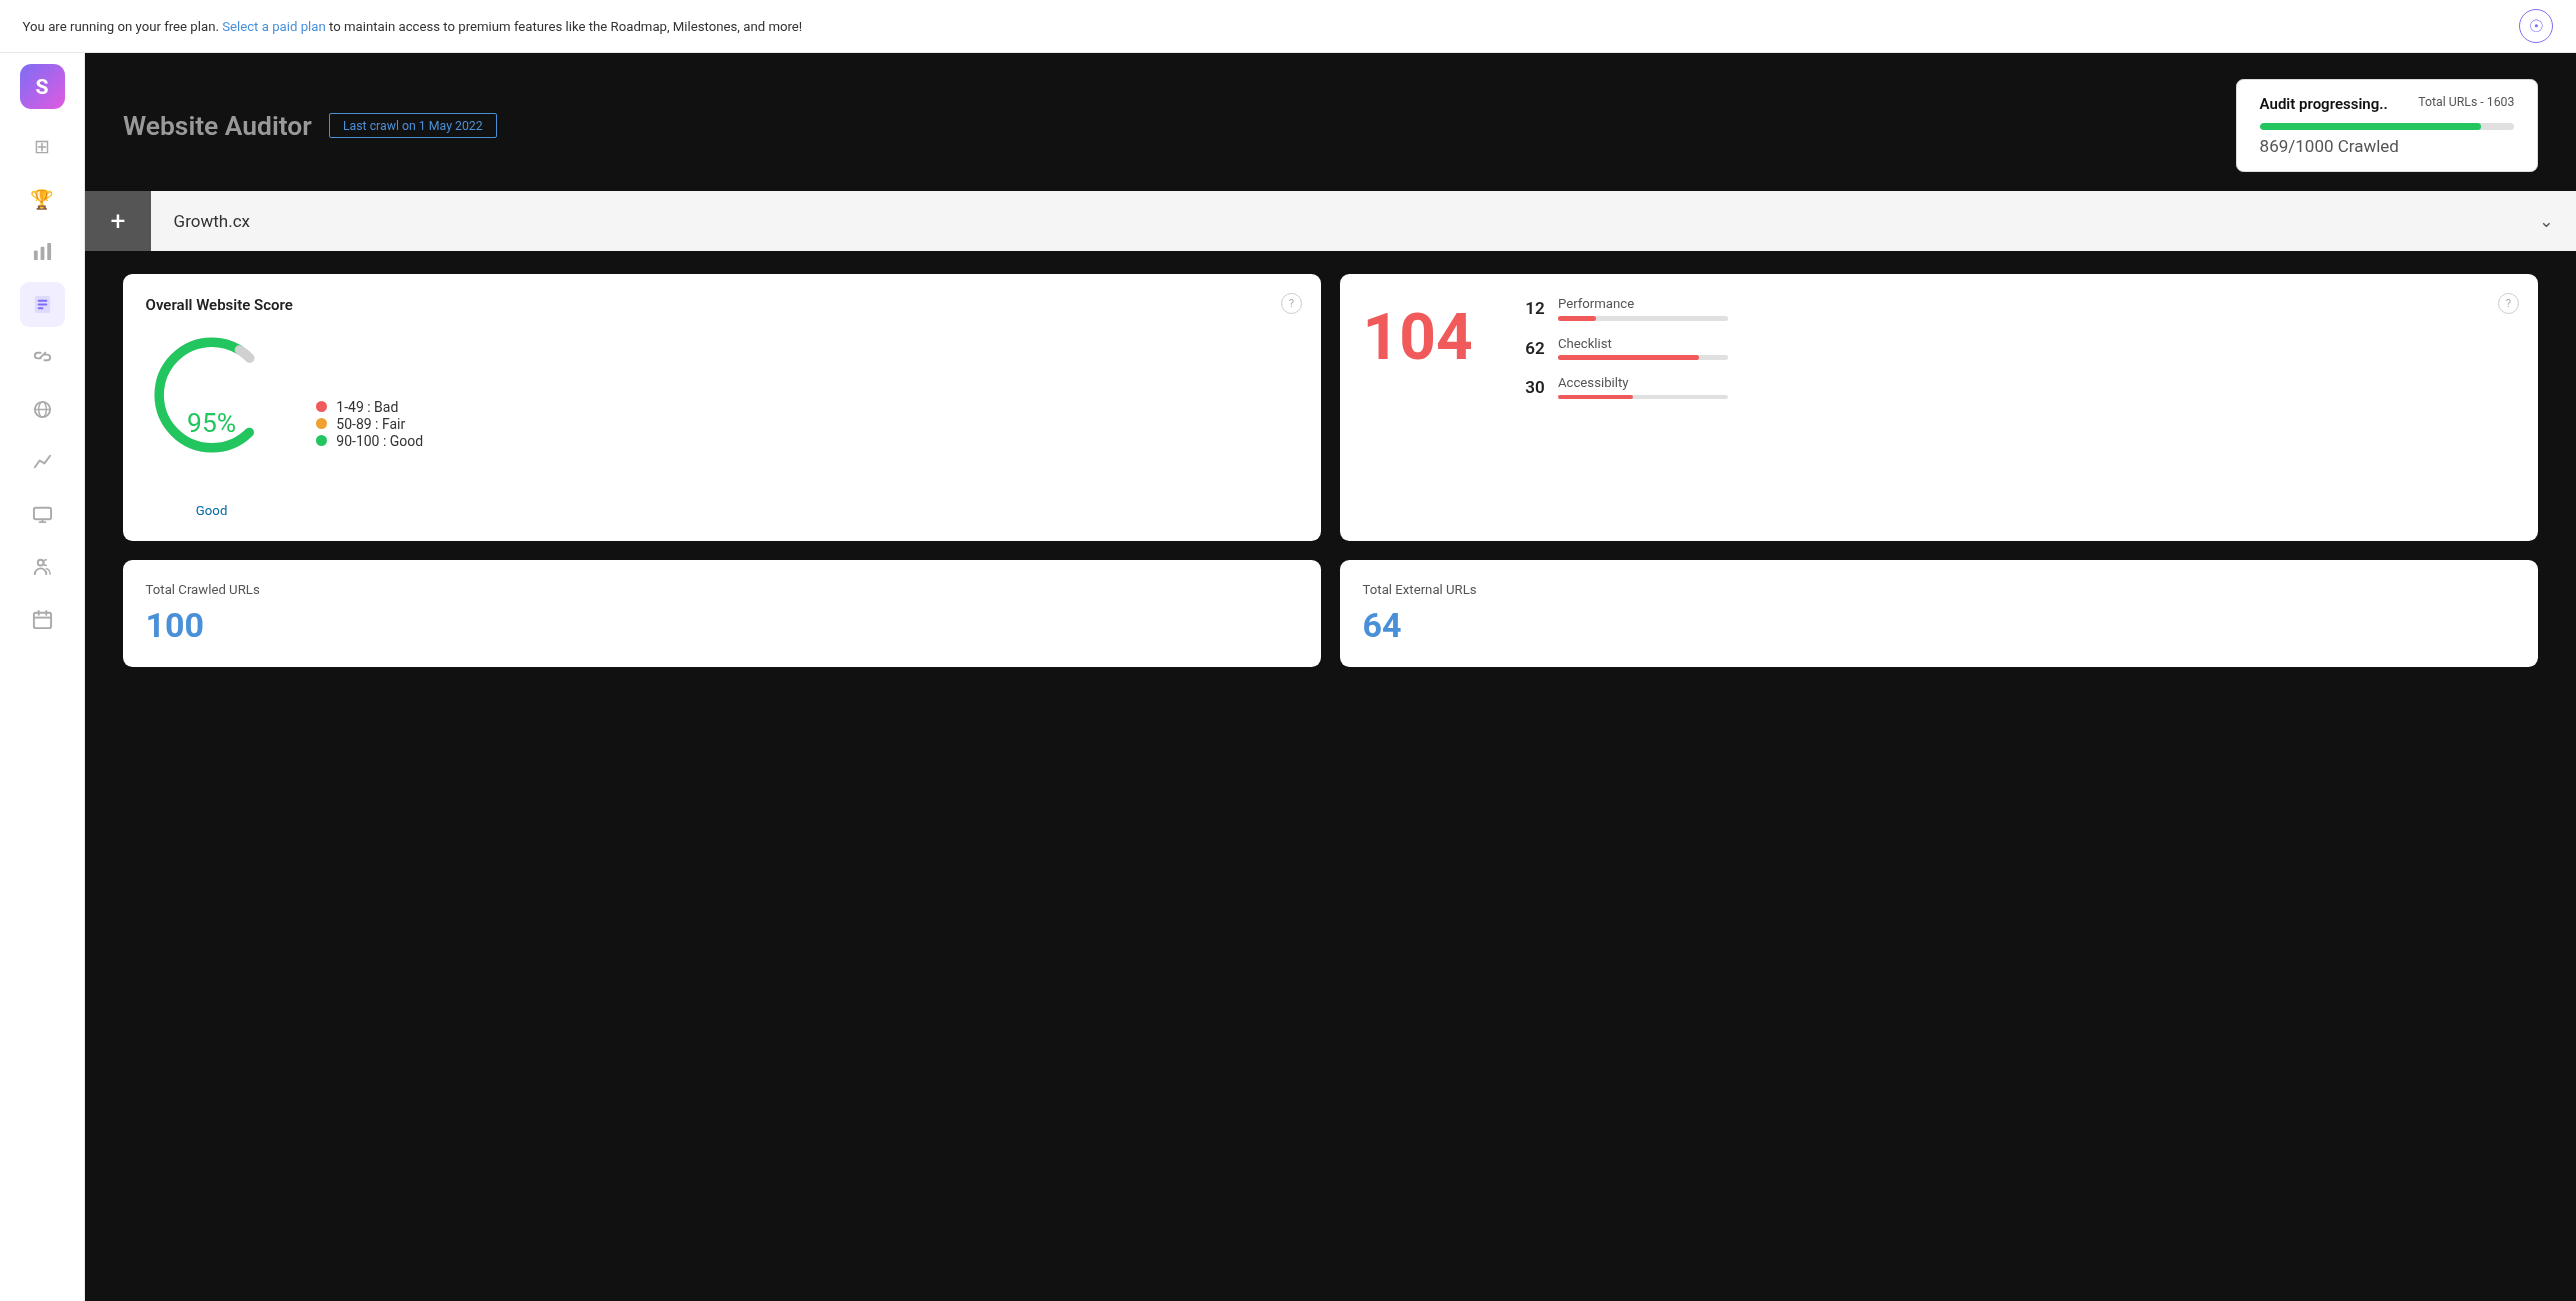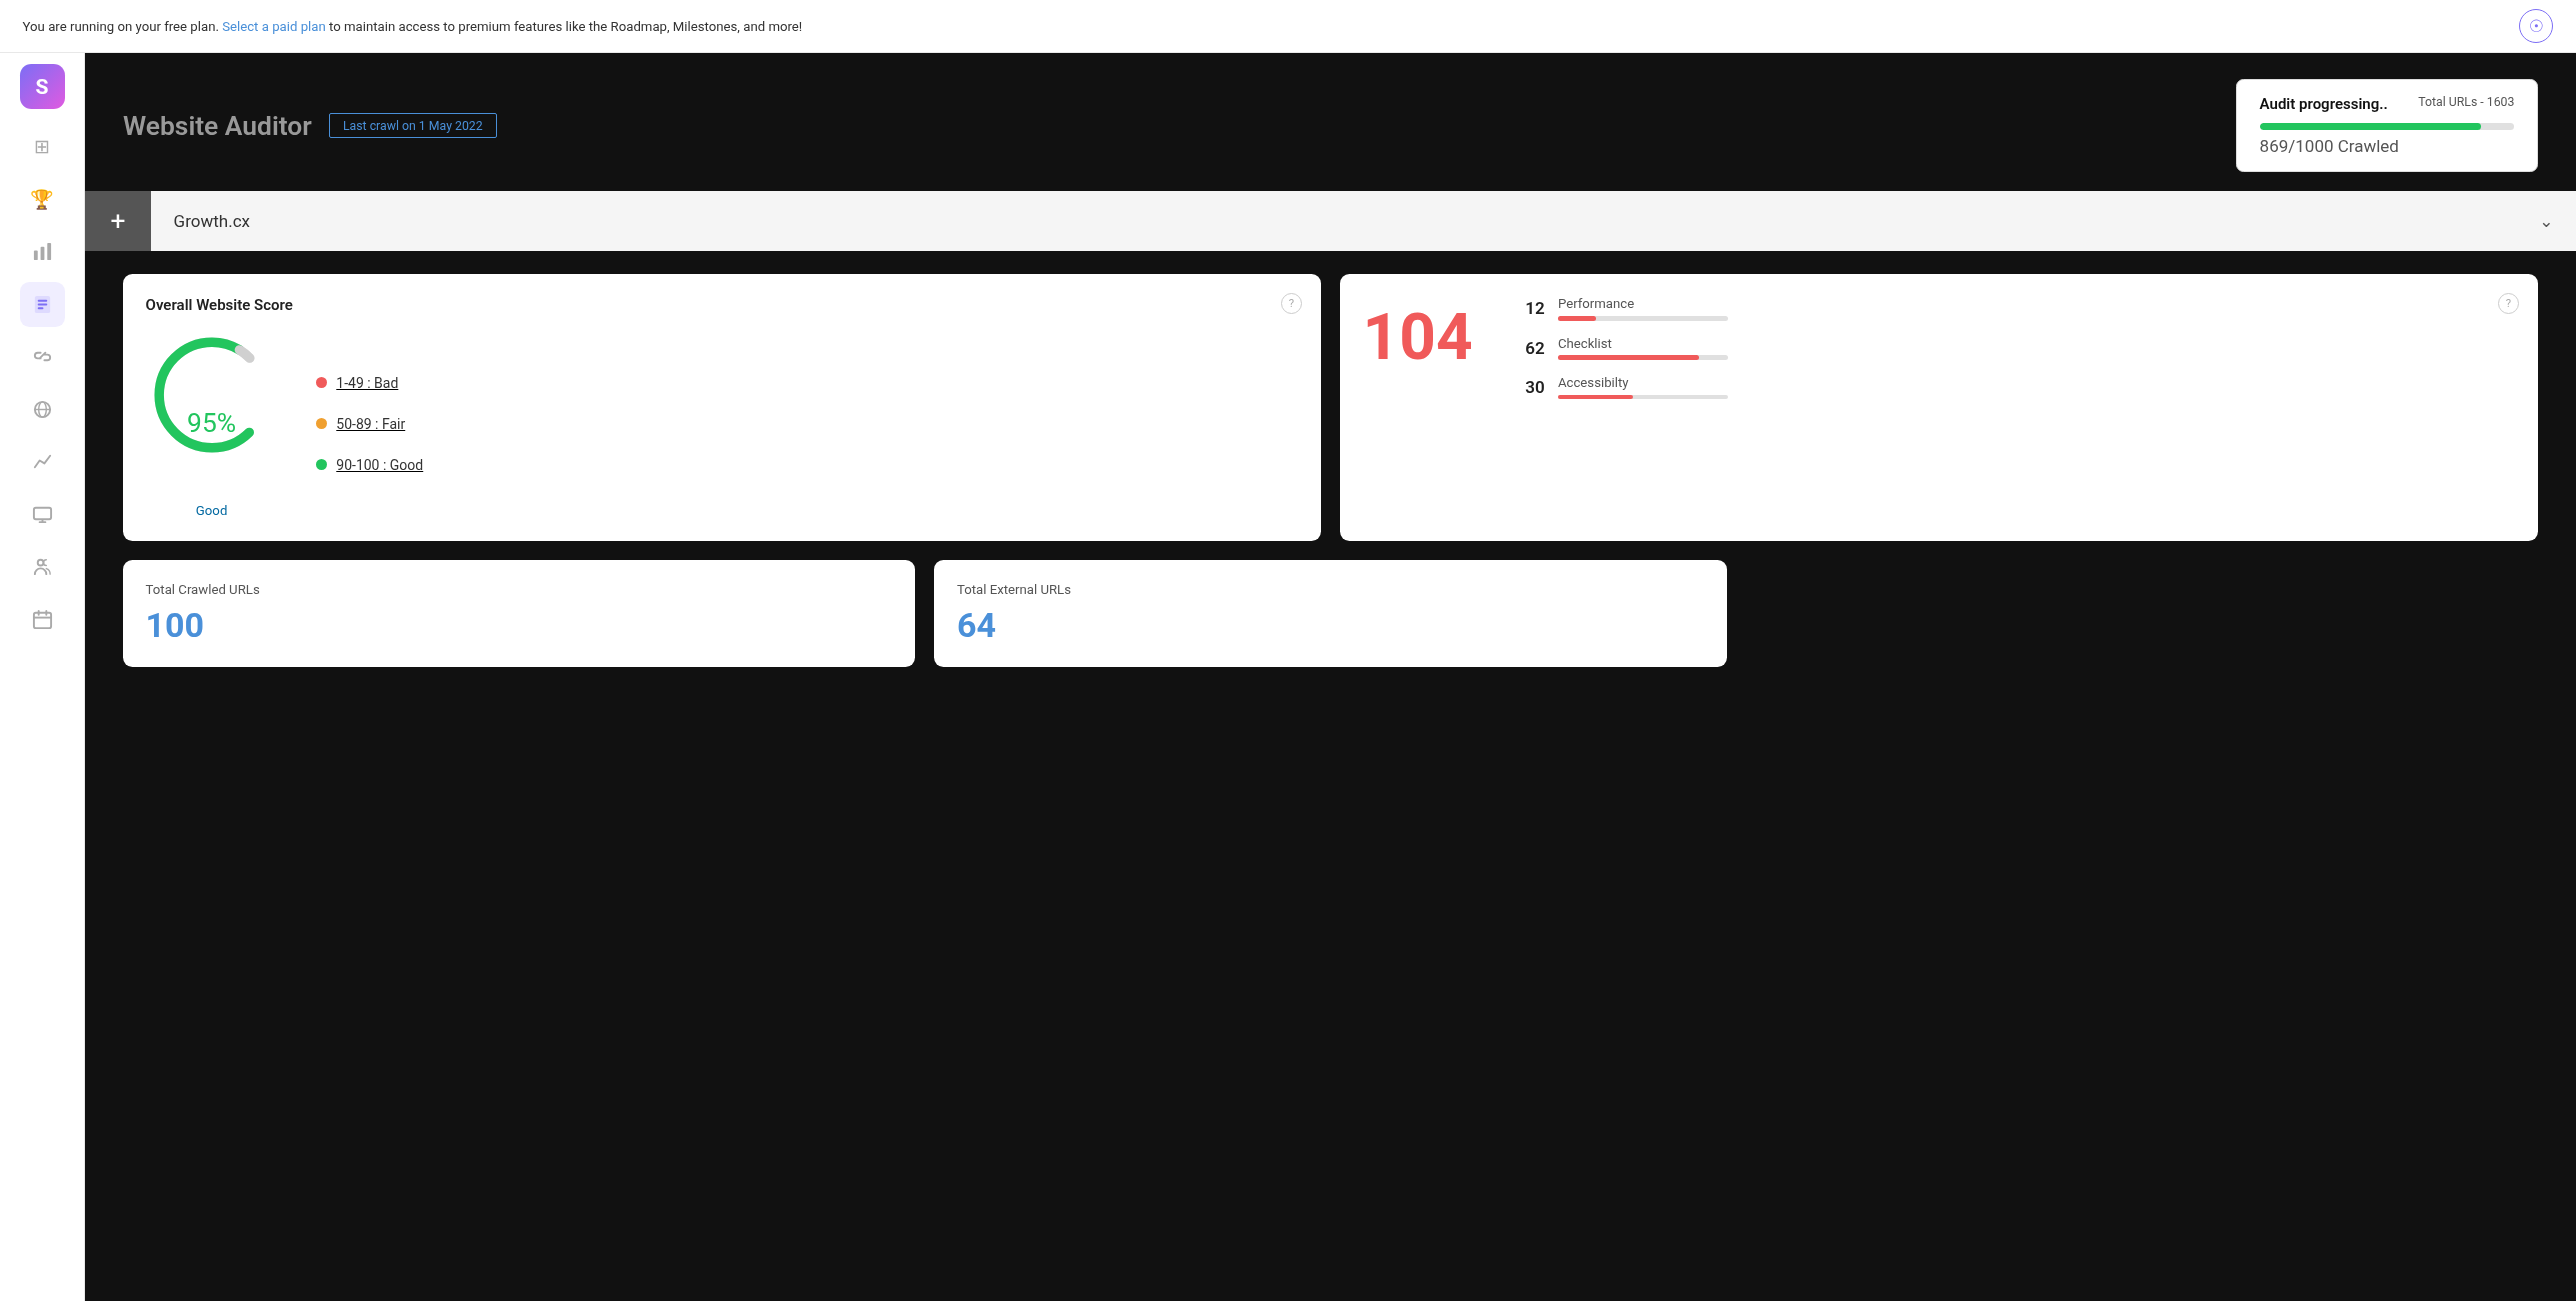--- a/index.html
+++ b/index.html
@@ -275,22 +275,21 @@
     }
     .score-label {
       font-size: 13.2px;
       color: #0369a1;
       margin-top: 38px;
       text-align: center;
     }
     .score-legend {
       display: flex;
       flex-direction: column;
-      gap: 25px;
-      text-decoration: underline;
+      gap: 1px;
     }
     .legend-item {
       display: flex;
       align-items: center;
       gap: 9.4px;
       font-size: 14px;
       color: #333;
     }
     .legend-dot {
       width: 11.3px;
@@ -347,21 +346,21 @@
     }
     .issue-bar-fill {
       height: 100%;
       background: #f05a5a;
       border-radius: 2.8px;
     }
 
     
     .bottom-cards-row {
       display: grid;
-      grid-template-columns: 1fr 1fr 1fr;
+      grid-template-columns: 1fr 1fr;
       gap: 19px;
     }
     .stat-card {
       background: white;
       border-radius: 9.4px;
       padding: 22.6px;
     }
     .stat-card-title {
       font-size: 13.2px;
       color: #555;

